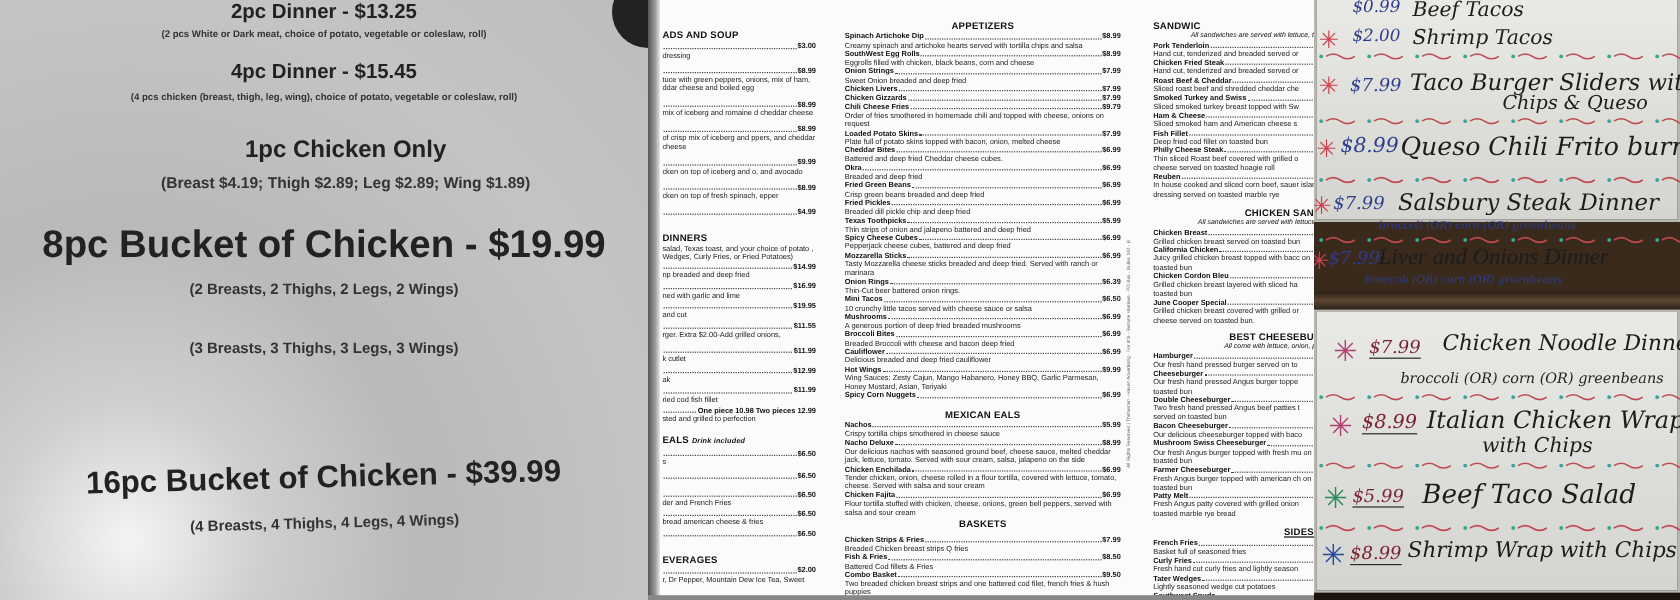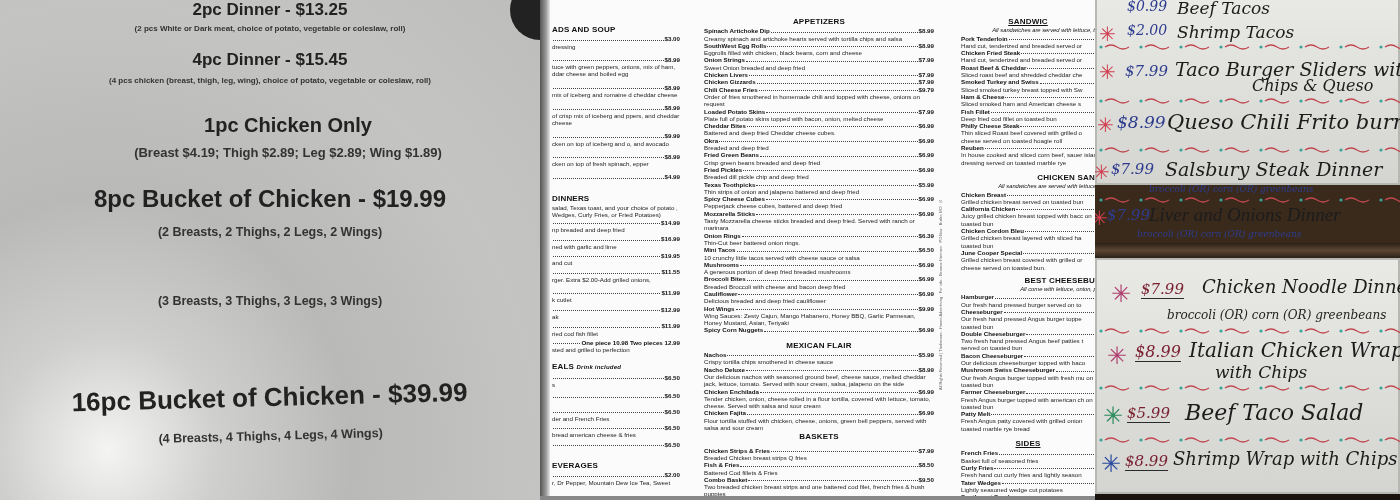--- a/index.html
+++ b/index.html
@@ -14,21 +14,21 @@
   }
   .panel1::after {
     content: ""; position: absolute; right: -30px; top: -20px; width: 60px; height: 60px;
     border-radius: 50%; background: #222;
   }
   .p1-item { position: absolute; left: 0; width: 540px; text-align: center; }
   .p1-title { font-weight: bold; color: #222; }
   .p1-sub { font-weight: bold; color: #333; }
   .t-sm { font-size: 17px; }
   .t-md { font-size: 20px; }
-  .t-lg { font-size: 24px; }
+  .t-lg { font-size: 32px; }
   .s-xs { font-size: 8px; }
   .s-sm { font-size: 13px; }
   .s-md { font-size: 12.5px; }
 
   
   .panel2 {
     position: absolute; left: 540px; top: 0; width: 555px; height: 500px;
     background: #fbfbfb; overflow: hidden; color: #111;
   }
   .panel2 .edge {
@@ -89,21 +89,21 @@
   </div>
   <div class="p1-item" style="top:114px;padding-left:36px;">
     <div class="p1-title t-md">1pc Chicken Only</div>
     <div class="p1-sub s-sm" style="margin-top:8px;">(Breast $4.19; Thigh $2.89; Leg $2.89; Wing $1.89)</div>
   </div>
   <div class="p1-item" style="top:185px;">
     <div class="p1-title t-lg">8pc Bucket of Chicken - $19.99</div>
     <div class="p1-sub s-md" style="margin-top:12px;">(2 Breasts, 2 Thighs, 2 Legs, 2 Wings)</div>
   </div>
   <div class="p1-item" style="top:272px;">
-    <div class="p1-sub s-md" style="margin-top:22px;">(3 Breasts, 3 Thighs, 3 Legs, 3 Wings)</div>
+    <div class="p1-sub s-md" style="margin-top:11px;">(3 Breasts, 3 Thighs, 3 Legs, 3 Wings)</div>
   </div>
   <div class="p1-item" style="top:382px; transform: rotate(-1.5deg);">
     <div class="p1-title t-lg" style="font-size:26px;">16pc Bucket of Chicken - $39.99</div>
     <div class="p1-sub s-md" style="margin-top:16px;">(4 Breasts, 4 Thighs, 4 Legs, 4 Wings)</div>
   </div>
 </div>
 
 <div class="panel2">
   <div class="edge"></div>
 
@@ -354,21 +354,21 @@
           <span class="dots"></span>
           <span class="pr">$9.99</span>
         </div>
         <div class="desc">Wing Sauces: Zesty Cajun, Mango Habanero, Honey BBQ, Garlic Parmesan, Honey Mustard, Asian, Teriyaki</div>
         <div class="row">
           <span class="nm">Spicy Corn Nuggets</span>
           <span class="dots"></span>
           <span class="pr">$6.99</span>
         </div>
       </div>
-    <div class="sec-h" style="margin-top:8px;">MEXICAN FLAIR</div>
+    <div class="sec-h" style="margin-top:8px;">MEXICAN EALS</div>
     <div id="mexican-list">
         <div class="row">
           <span class="nm">Nachos</span>
           <span class="dots"></span>
           <span class="pr">$5.99</span>
         </div>
         <div class="desc">Crispy tortilla chips smothered in cheese sauce</div>
         <div class="row">
           <span class="nm">Nacho Deluxe</span>
           <span class="dots"></span>
@@ -414,21 +414,21 @@
           <span class="dots"></span>
           <span class="pr">$7.99</span>
         </div>
       </div>
   </div>
 
   <div class="vtext">All Rights Reserved | Thefaenan - Haven Advertising · For info - Benane Harriaes · PO Box · Butler, MO · (660) 424-8000</div>
 
   <div class="col col-c">
     <div style="height:12px;"></div>
-    <div class="sec-h" style="text-align:center; padding-right:6px;text-decoration:underline;">SANDWIC</div>
+    <div class="sec-h" style="text-align:left; padding-right:6px;">SANDWIC</div>
     <div class="sec-note" style="text-align:right; padding-right:6px;">All sandwiches are served with lettuce, t</div>
     <div id="sandwiches-list">
         <div class="row">
           <span class="nm">Pork Tenderloin</span>
           <span class="dots"></span>
           <span class="pr"></span>
         </div>
         <div class="desc">Hand cut, tenderized and breaded served or</div>
         <div class="row">
           <span class="nm">Chicken Fried Steak</span>
@@ -540,21 +540,21 @@
           <span class="pr"></span>
         </div>
         <div class="desc">Fresh Angus burger topped with american ch on toasted bun</div>
         <div class="row">
           <span class="nm">Patty Melt</span>
           <span class="dots"></span>
           <span class="pr"></span>
         </div>
         <div class="desc">Fresh Angus patty covered with grilled onion toasted marble rye bread</div>
       </div>
-    <div class="sec-h" style="text-align:center; padding-right:6px; margin-top:8px;text-decoration:underline;">SIDES</div>
+    <div class="sec-h" style="text-align:right; padding-right:6px; margin-top:8px;text-decoration:underline;">SIDES</div>
     <div id="sides-list">
         <div class="row">
           <span class="nm">French Fries</span>
           <span class="dots"></span>
           <span class="pr"></span>
         </div>
         <div class="desc">Basket full of seasoned fries</div>
         <div class="row">
           <span class="nm">Curly Fries</span>
           <span class="dots"></span>
@@ -697,21 +697,21 @@
           <circle cx="284" cy="4" r="1.6" fill="#3aa39a"></circle>
         </svg>
       </div>
 
     <span class="star" style="left:10px; top:84px; color:#b04070; font-size:24px;">✳</span>
     <div class="wb-line" style="top:78px; font-size:20px;">
       <span class="price price-u" style="position:absolute; left:38px; top:4px; font-size:16px;">$8.99</span>
       <span style="position:absolute; left:92px;">Italian Chicken Wrap</span>
     </div>
     <div class="wb-line" style="top:102px; font-size:17px;">
-      <span style="position:absolute; left:118px;text-align:center;">with Chips</span>
+      <span style="position:absolute; left:138px;text-align:center;">with Chips</span>
     </div>
     <div class="squig" style="top:124px;">
         <svg width="305" height="8">
           <path d="M8,4 q6,-4 12,0 t12,0 M48,4 q6,-4 12,0 t12,0 M88,4 q6,-4 12,0 t12,0 M128,4 q6,-4 12,0 t12,0 M168,4 q6,-4 12,0 t12,0 M208,4 q6,-4 12,0 t12,0 M248,4 q6,-4 12,0 t12,0 M288,4 q6,-4 12,0 t12,0 " stroke="#c0484f" stroke-width="1.3" fill="none"></path>
           <circle cx="4" cy="4" r="1.6" fill="#3aa39a"></circle>
           <circle cx="44" cy="4" r="1.6" fill="#3aa39a"></circle>
           <circle cx="84" cy="4" r="1.6" fill="#3aa39a"></circle>
           <circle cx="124" cy="4" r="1.6" fill="#3aa39a"></circle>
           <circle cx="164" cy="4" r="1.6" fill="#3aa39a"></circle>
           <circle cx="204" cy="4" r="1.6" fill="#3aa39a"></circle>

